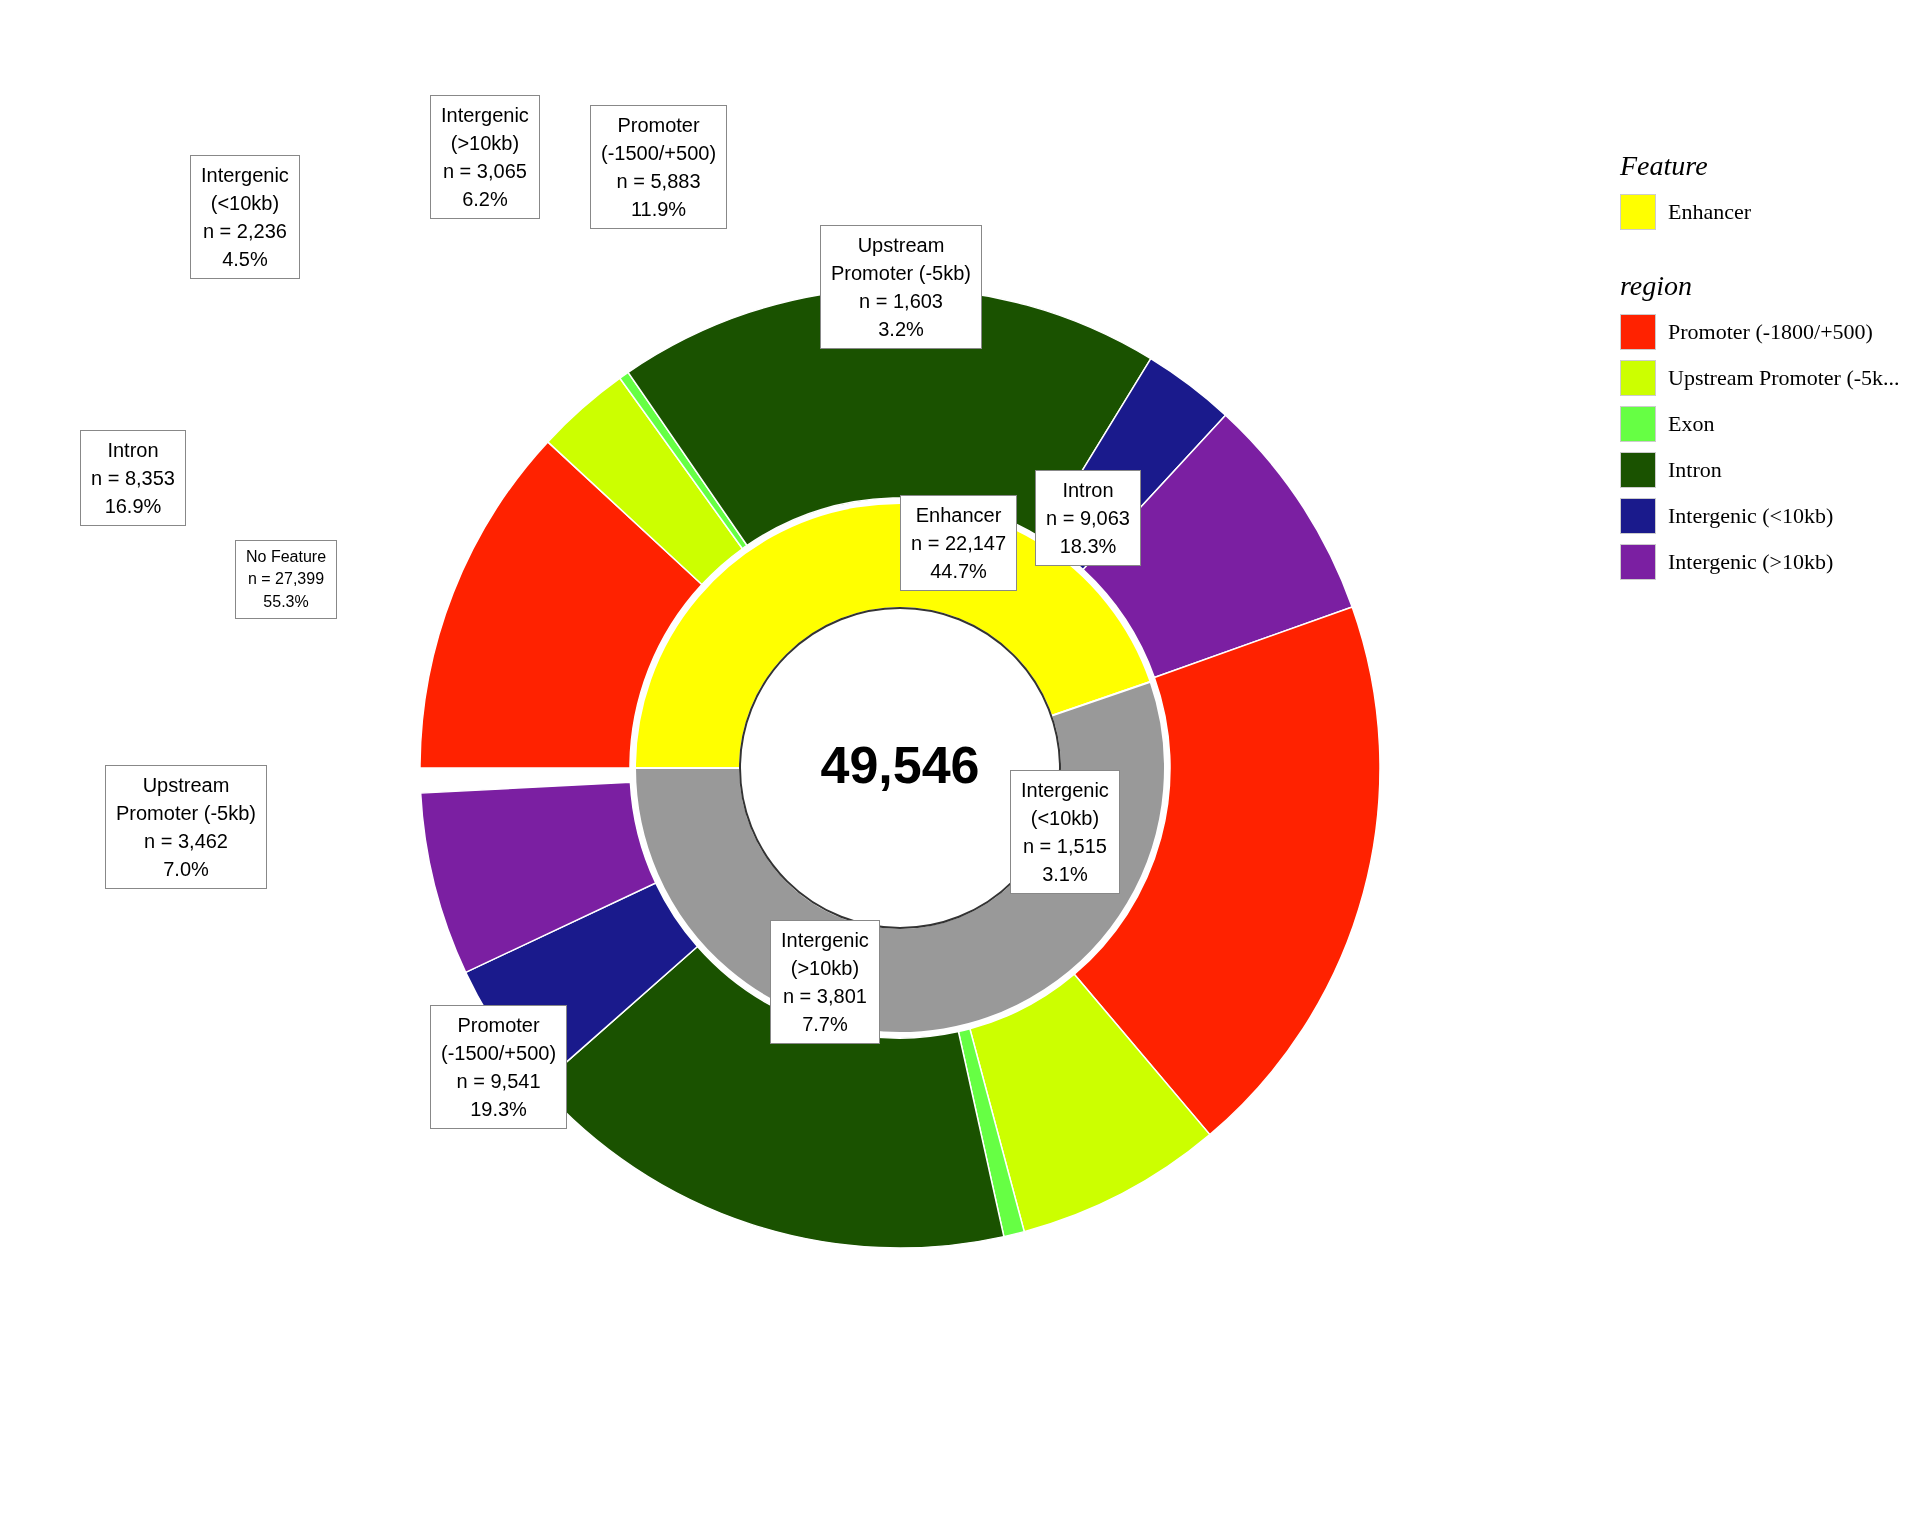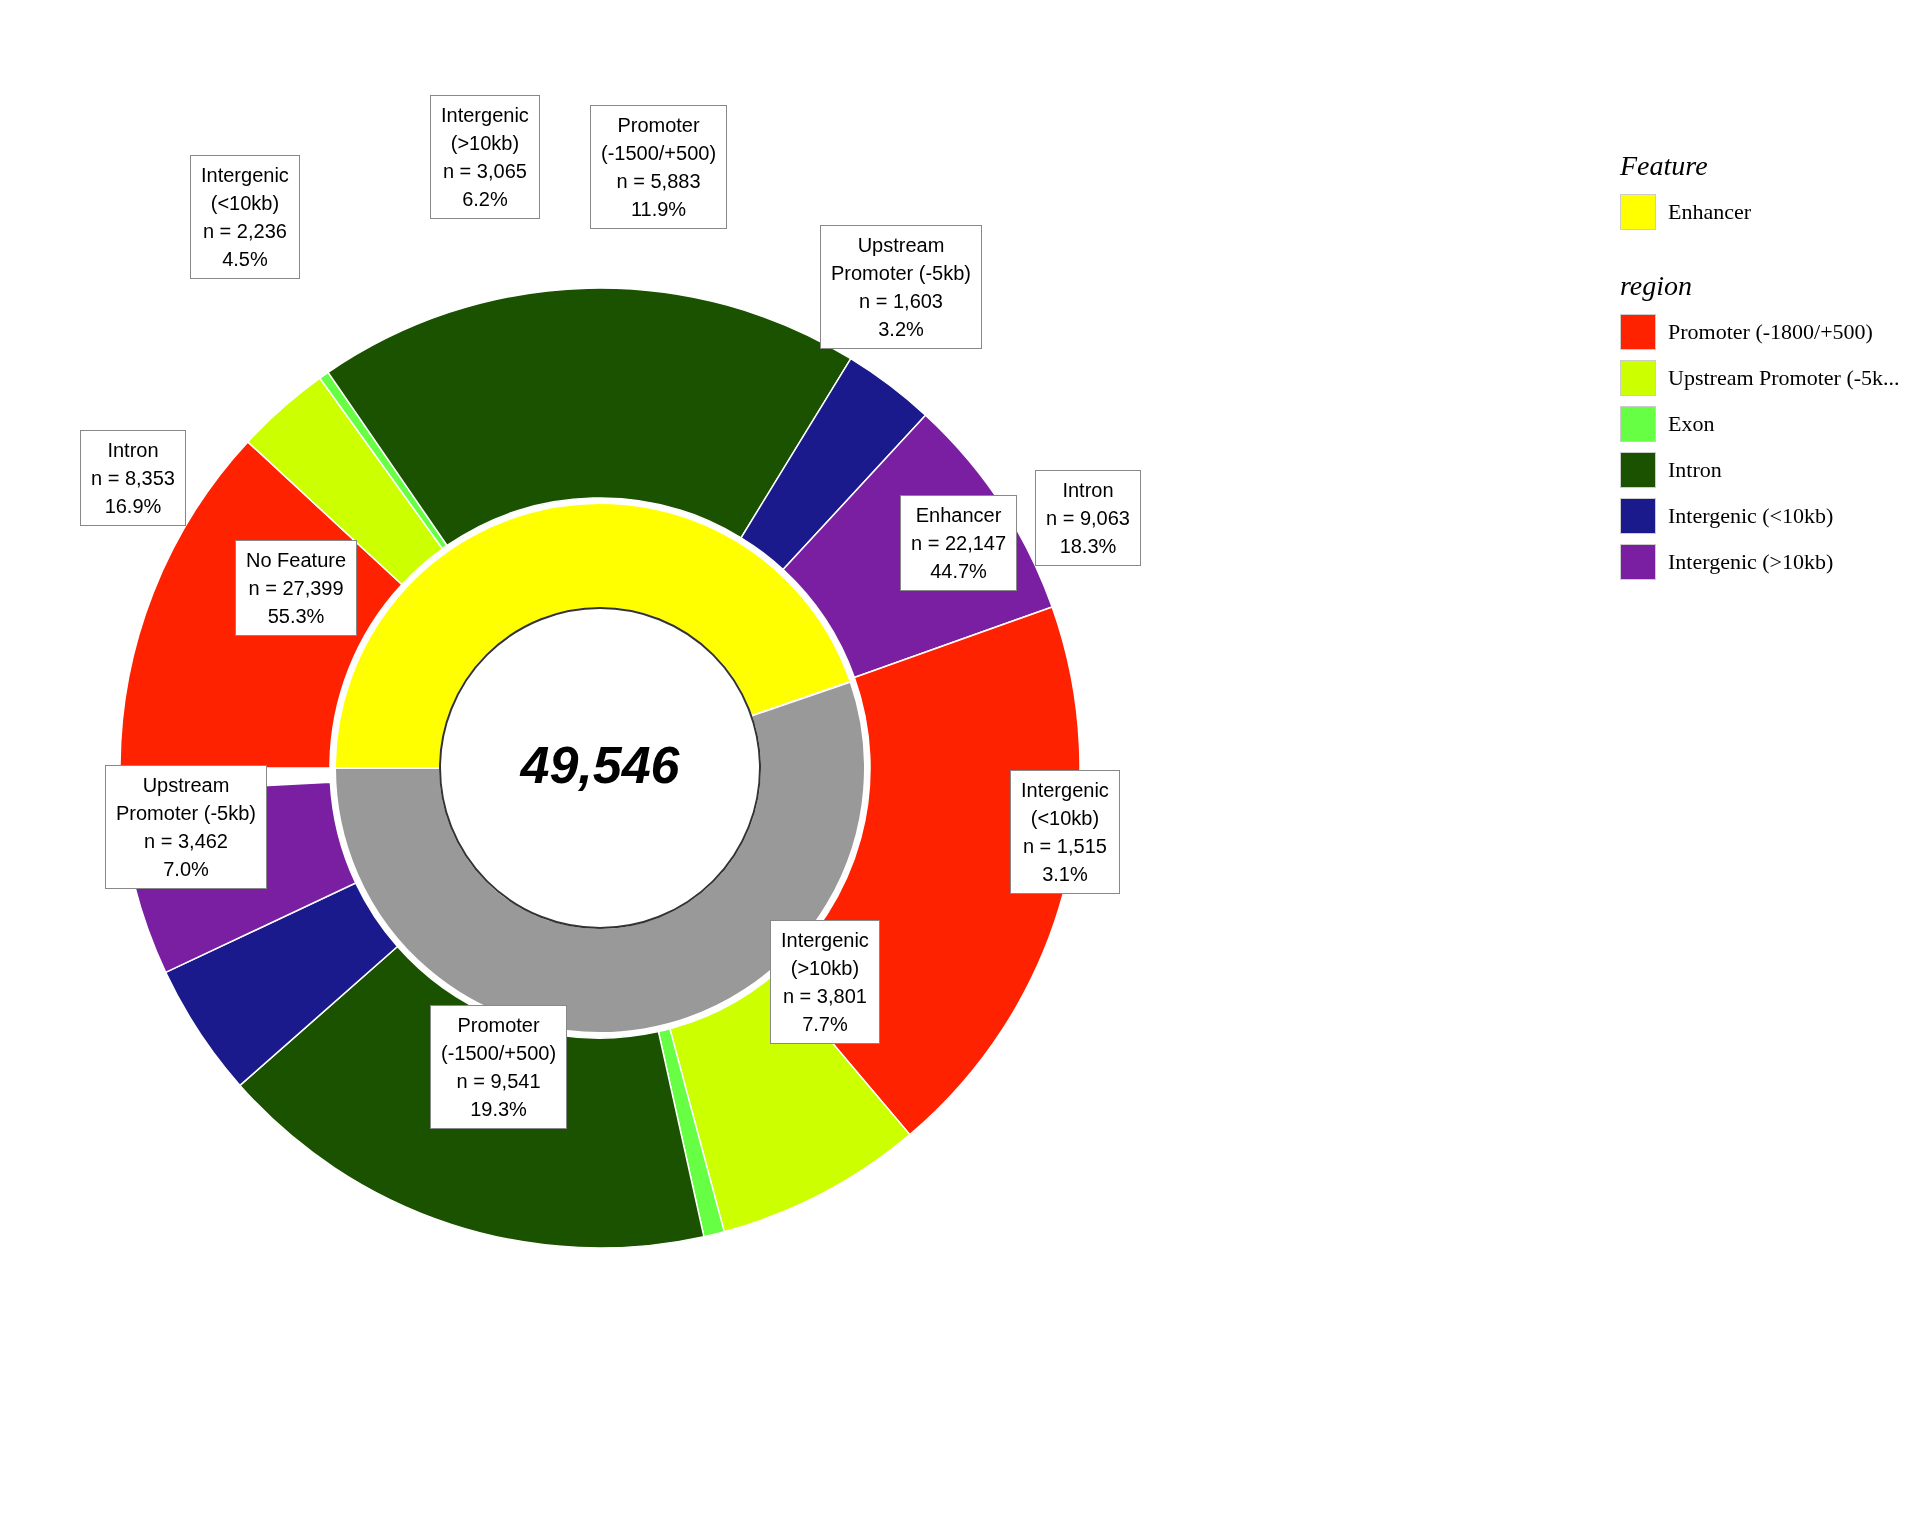--- a/index.html
+++ b/index.html
@@ -13,22 +13,21 @@
     }
 
     .chart-container {
       position: absolute;
       left: 50px;
       top: 50px;
       width: 1400px;
       height: 1436px;
       display: flex;
       align-items: center;
-      justify-content: flex-start;
-      font-style: italic;
+      justify-content: flex-end;
     }
 
     .legend-container {
       position: absolute;
       right: 20px;
       top: 150px;
       width: 280px;
     }
 
     .legend-section {
@@ -93,21 +92,21 @@
     <div style="position: absolute; top: 175px; left: 770px; background: white; border: 1px solid rgb(136, 136, 136); padding: 5px 10px; font-size: 20px; line-height: 1.4; text-align: center; white-space: nowrap;">Upstream<br>Promoter (-5kb)<br>n = 1,603<br>3.2%</div>
     <div style="position: absolute; top: 420px; left: 985px; background: white; border: 1px solid rgb(136, 136, 136); padding: 5px 10px; font-size: 20px; line-height: 1.4; text-align: center; white-space: nowrap;">Intron<br>n = 9,063<br>18.3%</div>
     <div style="position: absolute; top: 720px; left: 960px; background: white; border: 1px solid rgb(136, 136, 136); padding: 5px 10px; font-size: 20px; line-height: 1.4; text-align: center; white-space: nowrap;">Intergenic<br>(&lt;10kb)<br>n = 1,515<br>3.1%</div>
     <div style="position: absolute; top: 870px; left: 720px; background: white; border: 1px solid rgb(136, 136, 136); padding: 5px 10px; font-size: 20px; line-height: 1.4; text-align: center; white-space: nowrap;">Intergenic<br>(&gt;10kb)<br>n = 3,801<br>7.7%</div>
     <div style="position: absolute; top: 955px; left: 380px; background: white; border: 1px solid rgb(136, 136, 136); padding: 5px 10px; font-size: 20px; line-height: 1.4; text-align: center; white-space: nowrap;">Promoter<br>(-1500/+500)<br>n = 9,541<br>19.3%</div>
     <div style="position: absolute; top: 715px; left: 55px; background: white; border: 1px solid rgb(136, 136, 136); padding: 5px 10px; font-size: 20px; line-height: 1.4; text-align: center; white-space: nowrap;">Upstream<br>Promoter (-5kb)<br>n = 3,462<br>7.0%</div>
     <div style="position: absolute; top: 380px; left: 30px; background: white; border: 1px solid rgb(136, 136, 136); padding: 5px 10px; font-size: 20px; line-height: 1.4; text-align: center; white-space: nowrap;">Intron<br>n = 8,353<br>16.9%</div>
     <div style="position: absolute; top: 105px; left: 140px; background: white; border: 1px solid rgb(136, 136, 136); padding: 5px 10px; font-size: 20px; line-height: 1.4; text-align: center; white-space: nowrap;">Intergenic<br>(&lt;10kb)<br>n = 2,236<br>4.5%</div>
     <div style="position: absolute; top: 45px; left: 380px; background: white; border: 1px solid rgb(136, 136, 136); padding: 5px 10px; font-size: 20px; line-height: 1.4; text-align: center; white-space: nowrap;">Intergenic<br>(&gt;10kb)<br>n = 3,065<br>6.2%</div>
     <div style="position: absolute; top: 445px; left: 850px; background: white; border: 1px solid rgb(136, 136, 136); padding: 5px 10px; font-size: 20px; line-height: 1.4; text-align: center; white-space: nowrap;">Enhancer<br>n = 22,147<br>44.7%</div>
-    <div style="position: absolute; top: 490px; left: 185px; background: white; border: 1px solid rgb(136, 136, 136); padding: 5px 10px; font-size: 20px; line-height: 1.4; text-align: center; white-space: nowrap;">No Feature<br>n = 27,399<br>55.3%</div>
+    <div style="position: absolute; top: 490px; left: 185px; background: white; border: 1px solid rgb(136, 136, 136); padding: 5px 10px; font-size: 16px; line-height: 1.4; text-align: center; white-space: nowrap;">No Feature<br>n = 27,399<br>55.3%</div>
   </div>
 
 <div class="legend-container">
   <div class="legend-section">
     <div class="legend-title">Feature</div>
     <div id="feature-legend-items">
         <div class="legend-item">
           <div class="legend-color" style="background:#FFFF00; border:1px solid #ccc;"></div>
           <span>Enhancer</span>
         </div>

